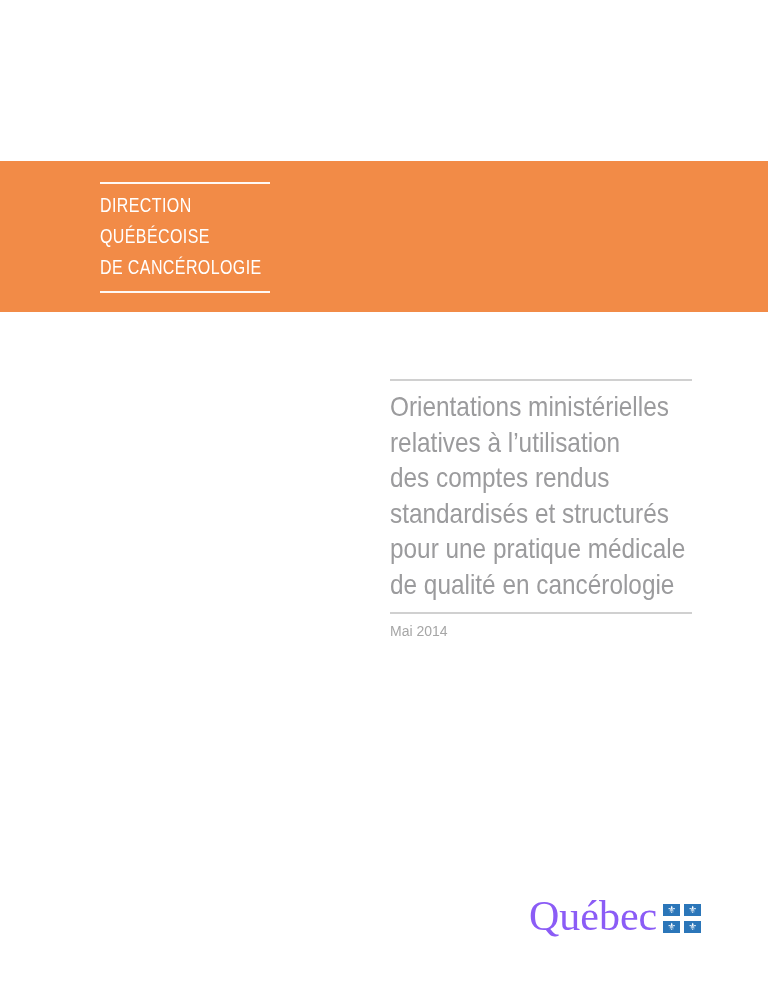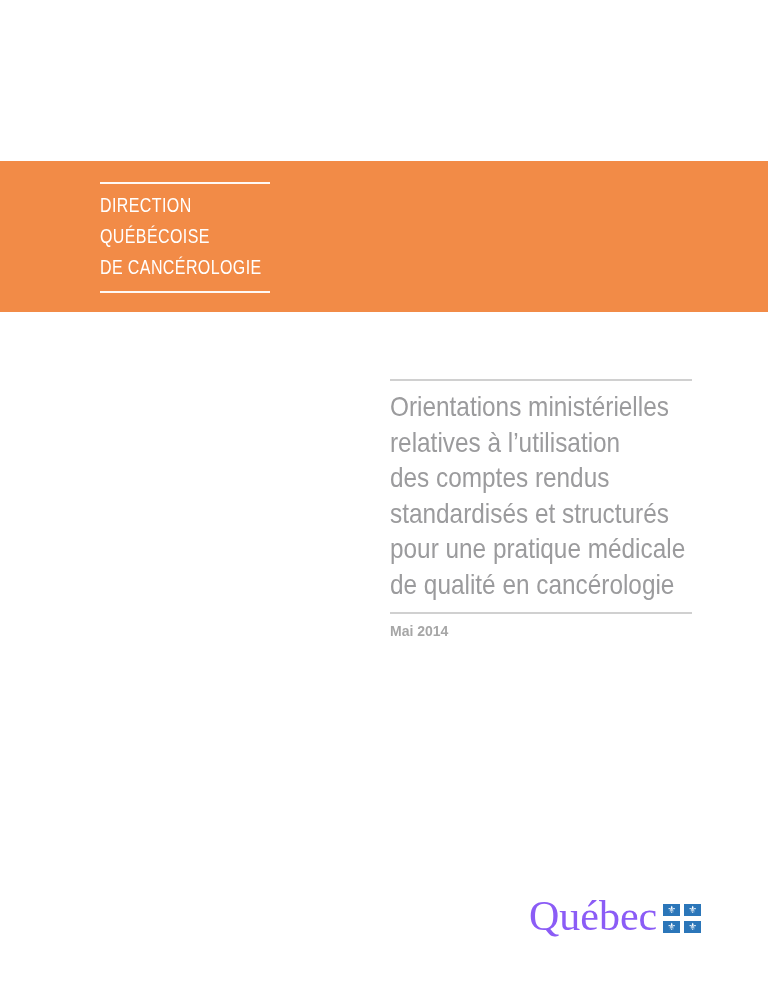--- a/index.html
+++ b/index.html
@@ -79,21 +79,20 @@
   }
   .hrule-bottom {
     margin-top: 9px;
   }
   .doc-date {
     margin-top: 9px;
     font-size: 14px;
     line-height: 16px;
     color: #A6A6A6;
     white-space: nowrap;
-    font-weight: bold;
   }
 
   
   .logo {
     position: absolute;
     left: 529px;
     top: 896px;
     display: flex;
     align-items: flex-start;
   }

